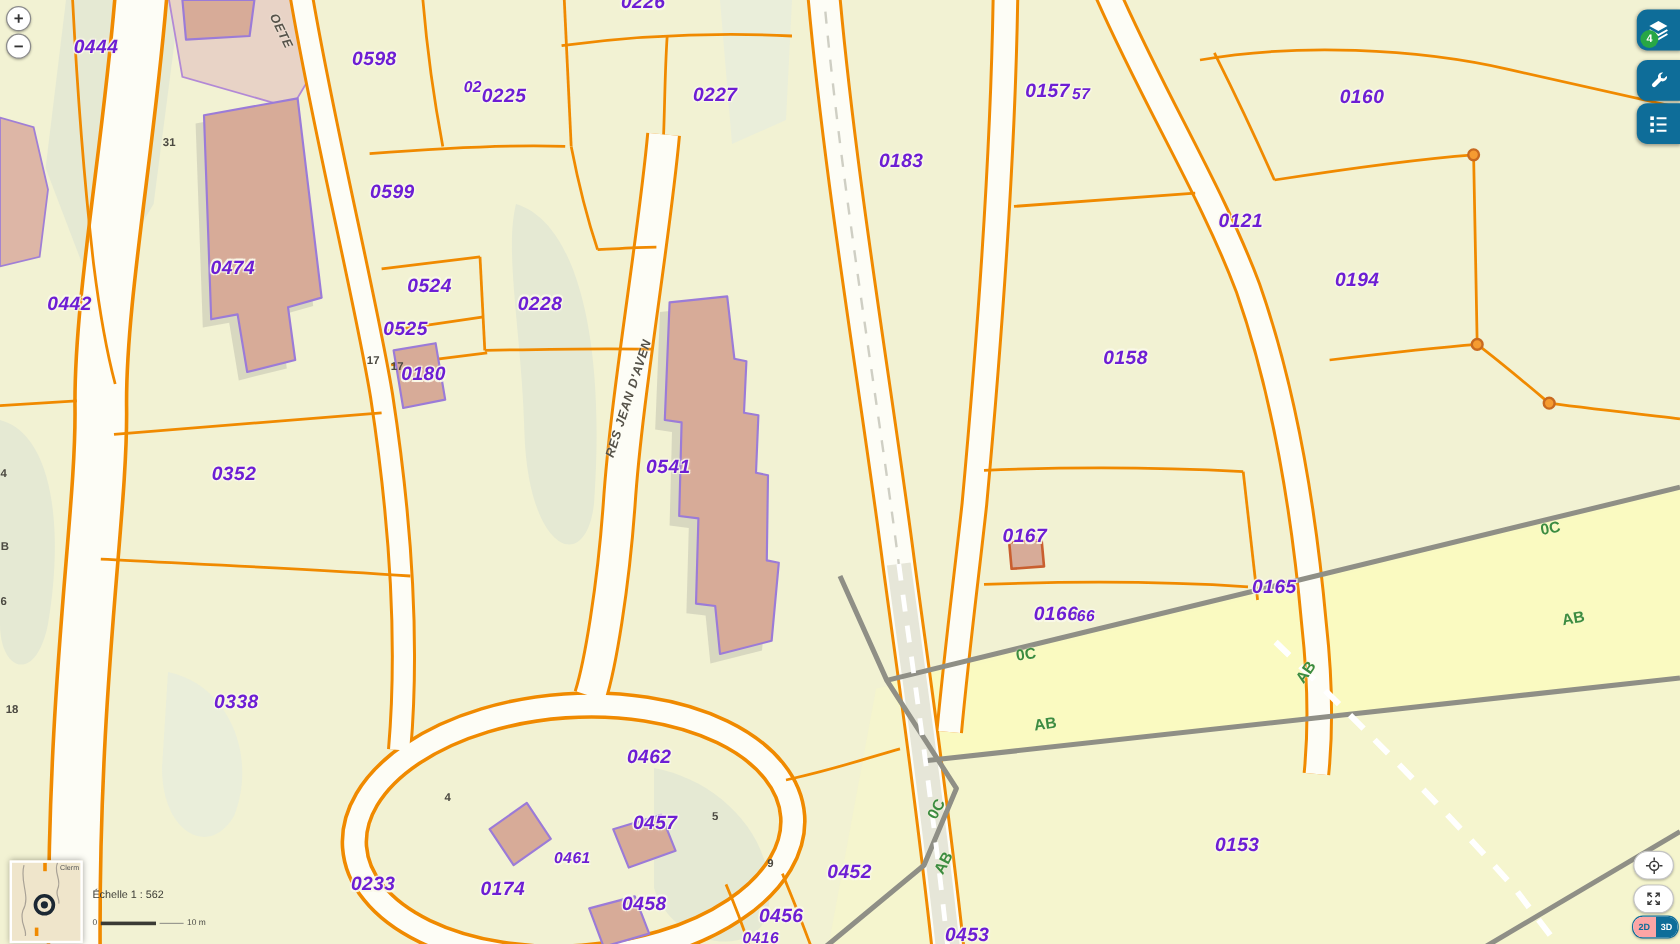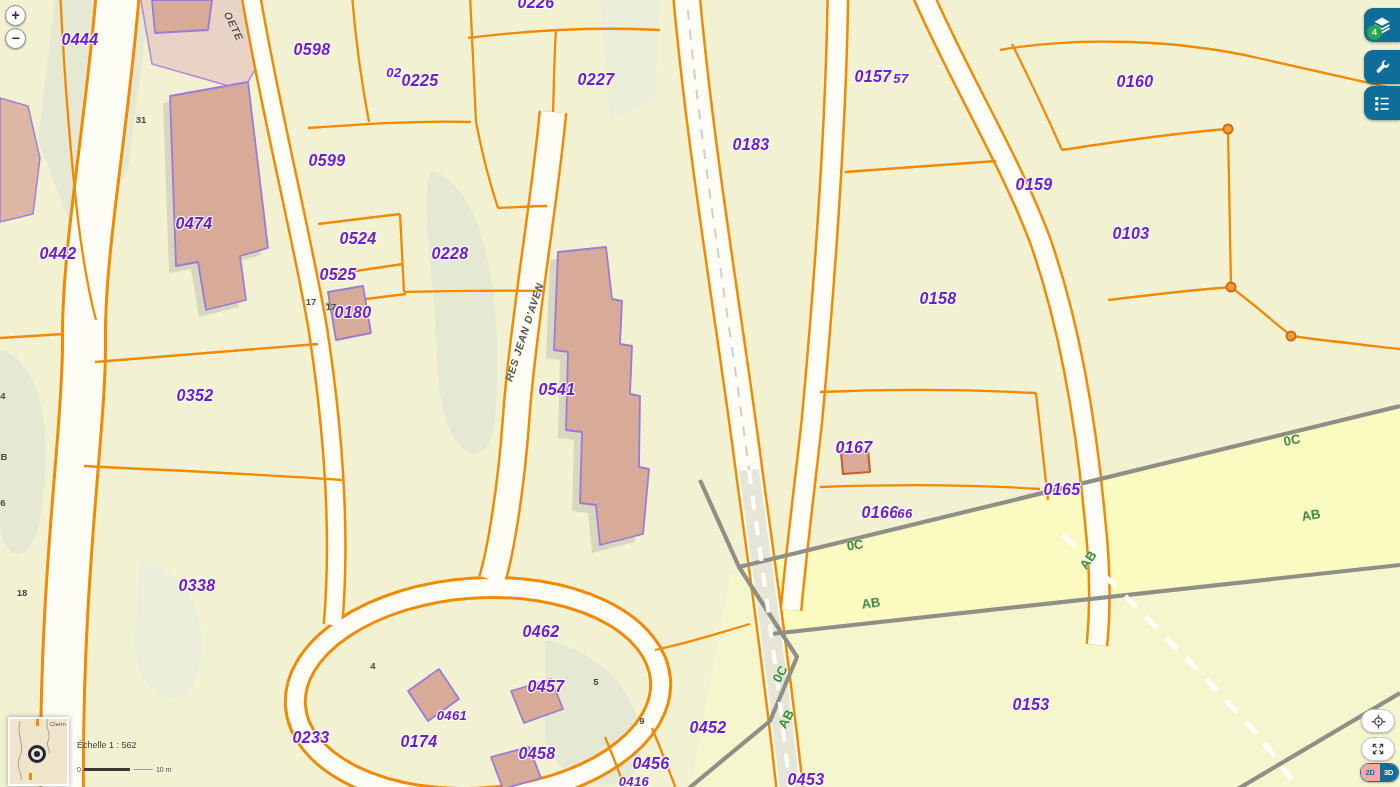--- a/index.html
+++ b/index.html
@@ -174,25 +174,25 @@
 
   <div id="labels">
       <span class="lbl parcel" style="left: 80px; top: 40px; transform: translate(-50%, -50%) rotate(0deg);">0444</span>
       <span class="lbl parcel" style="left: 312px; top: 50px; transform: translate(-50%, -50%) rotate(0deg);">0598</span>
       <span class="lbl parcel" style="left: 420px; top: 81px; transform: translate(-50%, -50%) rotate(0deg); text-align: right;">0225</span>
       <span class="lbl parcel" style="left: 536px; top: 3px; transform: translate(-50%, -50%) rotate(0deg);">0226</span>
       <span class="lbl parcel" style="left: 596px; top: 80px; transform: translate(-50%, -50%) rotate(0deg);">0227</span>
       <span class="lbl parcel" style="left: 873px; top: 77px; transform: translate(-50%, -50%) rotate(0deg);">0157</span>
       <span class="lbl parcel" style="left: 1135px; top: 82px; transform: translate(-50%, -50%) rotate(0deg);">0160</span>
       <span class="lbl parcel" style="left: 327px; top: 161px; transform: translate(-50%, -50%) rotate(0deg);">0599</span>
-      <span class="lbl parcel" style="left: 751px; top: 145px; transform: translate(-50%, -50%) rotate(0deg); font-style: italic;">0183</span>
-      <span class="lbl parcel" style="left: 1034px; top: 185px; transform: translate(-50%, -50%) rotate(0deg);">0159</span>
+      <span class="lbl parcel" style="left: 751px; top: 135px; transform: translate(-50%, -50%) rotate(0deg); font-style: italic;">0183</span>
+      <span class="lbl parcel" style="left: 1034px; top: 185px; transform: translate(-50%, -50%) rotate(0deg);">0121</span>
       <span class="lbl parcel" style="left: 194px; top: 224px; transform: translate(-50%, -50%) rotate(0deg);">0474</span>
       <span class="lbl parcel" style="left: 358px; top: 239px; transform: translate(-50%, -50%) rotate(0deg); text-align: right;">0524</span>
-      <span class="lbl parcel" style="left: 1131px; top: 234px; transform: translate(-50%, -50%) rotate(0deg);">0103</span>
+      <span class="lbl parcel" style="left: 1131px; top: 234px; transform: translate(-50%, -50%) rotate(0deg);">0194</span>
       <span class="lbl parcel" style="left: 38px; top: 254px; transform: translate(-50%, -50%) rotate(0deg); margin-left: 20px;">0442</span>
       <span class="lbl parcel" style="left: 338px; top: 275px; transform: translate(-50%, -50%) rotate(0deg);">0525</span>
       <span class="lbl parcel" style="left: 938px; top: 299px; transform: translate(-50%, -50%) rotate(0deg);">0158</span>
       <span class="lbl parcel" style="left: 353px; top: 313px; transform: translate(-50%, -50%) rotate(0deg); text-align: right;">0180</span>
       <span class="lbl parcel" style="left: 450px; top: 254px; transform: translate(-50%, -50%) rotate(0deg);">0228</span>
       <span class="lbl parcel" style="left: 195px; top: 396px; transform: translate(-50%, -50%) rotate(0deg);">0352</span>
       <span class="lbl parcel" style="left: 557px; top: 390px; transform: translate(-50%, -50%) rotate(0deg);">0541</span>
       <span class="lbl parcel" style="left: 854px; top: 448px; transform: translate(-50%, -50%) rotate(0deg);">0167</span>
       <span class="lbl parcel" style="left: 1062px; top: 490px; transform: translate(-50%, -50%) rotate(0deg);">0165</span>
       <span class="lbl parcel" style="left: 880px; top: 513px; transform: translate(-50%, -50%) rotate(0deg);">0166</span>
@@ -202,30 +202,30 @@
       <span class="lbl parcel" style="left: 708px; top: 728px; transform: translate(-50%, -50%) rotate(0deg);">0452</span>
       <span class="lbl parcel" style="left: 311px; top: 738px; transform: translate(-50%, -50%) rotate(0deg);">0233</span>
       <span class="lbl parcel" style="left: 419px; top: 742px; transform: translate(-50%, -50%) rotate(0deg);">0174</span>
       <span class="lbl parcel" style="left: 1031px; top: 705px; transform: translate(-50%, -50%) rotate(0deg);">0153</span>
       <span class="lbl parcel" style="left: 537px; top: 754px; transform: translate(-50%, -50%) rotate(0deg);">0458</span>
       <span class="lbl parcel" style="left: 651px; top: 764px; transform: translate(-50%, -50%) rotate(0deg);">0456</span>
       <span class="lbl parcel" style="left: 806px; top: 780px; transform: translate(-50%, -50%) rotate(0deg);">0453</span>
       <span class="lbl parcel psmall" style="left: 394px; top: 72px; transform: translate(-50%, -50%) rotate(0deg);">02</span>
       <span class="lbl parcel psmall" style="left: 901px; top: 78px; transform: translate(-50%, -50%) rotate(0deg);">57</span>
       <span class="lbl parcel psmall" style="left: 905px; top: 513px; transform: translate(-50%, -50%) rotate(0deg);">66</span>
-      <span class="lbl parcel psmall" style="left: 452px; top: 715px; transform: translate(-50%, -50%) rotate(0deg);">0461</span>
+      <span class="lbl parcel psmall" style="left: 477px; top: 715px; transform: translate(-50%, -50%) rotate(0deg);">0461</span>
       <span class="lbl parcel psmall" style="left: 634px; top: 781px; transform: translate(-50%, -50%) rotate(0deg);">0416</span>
       <span class="lbl house" style="left: 141px; top: 119px; transform: translate(-50%, -50%) rotate(0deg);">31</span>
       <span class="lbl house" style="left: 311px; top: 301px; transform: translate(-50%, -50%) rotate(0deg);">17</span>
       <span class="lbl house" style="left: 331px; top: 306px; transform: translate(-50%, -50%) rotate(0deg);">17</span>
       <span class="lbl house" style="left: 373px; top: 665px; transform: translate(-50%, -50%) rotate(0deg);">4</span>
       <span class="lbl house" style="left: 3px; top: 395px; transform: translate(-50%, -50%) rotate(0deg);">4</span>
       <span class="lbl house" style="left: 4px; top: 456px; transform: translate(-50%, -50%) rotate(0deg);">B</span>
       <span class="lbl house" style="left: 3px; top: 502px; transform: translate(-50%, -50%) rotate(0deg);">6</span>
-      <span class="lbl house" style="left: 22px; top: 592px; transform: translate(-50%, -50%) rotate(0deg);">18</span>
+      <span class="lbl house" style="left: 10px; top: 592px; transform: translate(-50%, -50%) rotate(0deg);">18</span>
       <span class="lbl house" style="left: 596px; top: 681px; transform: translate(-50%, -50%) rotate(0deg);">5</span>
       <span class="lbl house" style="left: 642px; top: 720px; transform: translate(-50%, -50%) rotate(0deg);">9</span>
       <span class="lbl section" style="left: 855px; top: 545px; transform: translate(-50%, -50%) rotate(-8deg);">0C</span>
       <span class="lbl section" style="left: 871px; top: 603px; transform: translate(-50%, -50%) rotate(-8deg);">AB</span>
       <span class="lbl section" style="left: 1292px; top: 440px; transform: translate(-50%, -50%) rotate(-10deg);">0C</span>
       <span class="lbl section" style="left: 1311px; top: 515px; transform: translate(-50%, -50%) rotate(-10deg);">AB</span>
       <span class="lbl section" style="left: 1088px; top: 560px; transform: translate(-50%, -50%) rotate(-55deg);">AB</span>
       <span class="lbl section" style="left: 780px; top: 674px; transform: translate(-50%, -50%) rotate(-62deg);">0C</span>
       <span class="lbl section" style="left: 786px; top: 719px; transform: translate(-50%, -50%) rotate(-62deg);">AB</span>
       <span class="lbl street" style="left: 234px; top: 26px; transform: translate(-50%, -50%) rotate(64deg);">OETE</span>

